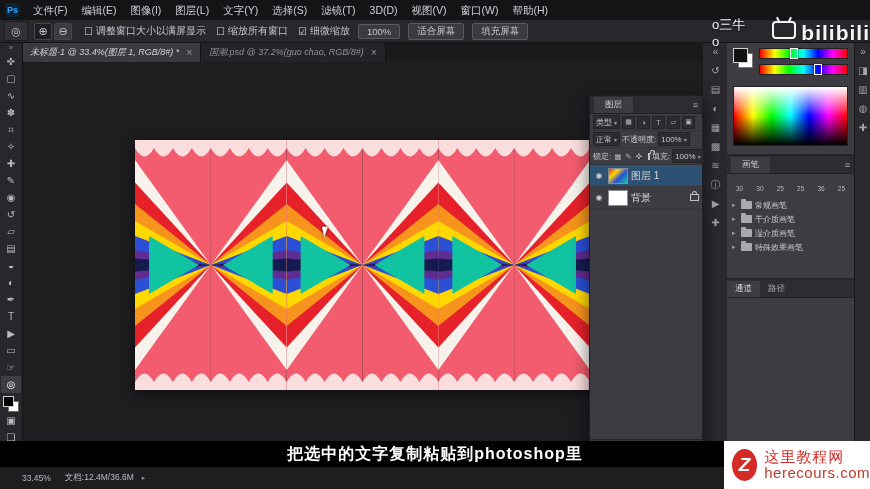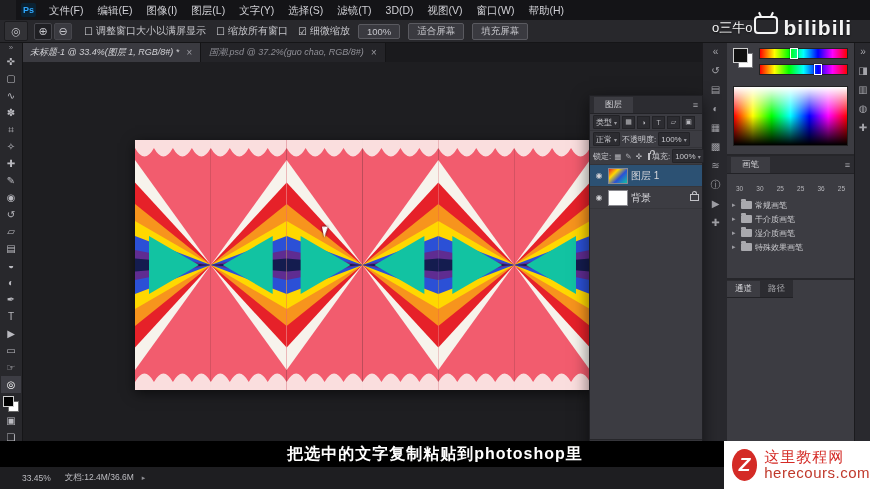--- a/index.html
+++ b/index.html
@@ -1,20 +1,20 @@
 <!DOCTYPE html>
 <html><head>
 <meta charset="utf-8">
 <style>
   html,body{margin:0;padding:0;background:#000;}
   .window{position:relative;width:870px;height:489px;background:#1e1e21;overflow:hidden;
     font-family:"Liberation Sans","DejaVu Sans",sans-serif;color:#c8c8cd;-webkit-font-smoothing:antialiased;}
   
   .menubar{position:absolute;left:0;top:0;right:0;height:20px;background:#141417;display:flex;align-items:center;
-    font-size:10.5px;color:#cfcfd4;z-index:3;border-bottom:1px solid #0c0c0e;margin-left:16px;}
+    font-size:10.5px;color:#cfcfd4;z-index:3;border-bottom:1px solid #0c0c0e;}
   .ps-logo{width:15px;height:14px;margin:0 6px 0 5px;background:#0a2233;color:#31a8ff;font-size:9px;font-weight:bold;
     display:flex;align-items:center;justify-content:center;border-radius:2px;}
   .mi{padding:0 7px;line-height:20px;cursor:default;}
   
   .optionsbar{position:absolute;left:0;top:20px;right:0;height:22px;background:#28282c;border-bottom:1px solid #151517;
     display:flex;align-items:center;font-size:10px;color:#c6c6cb;z-index:3;padding-left:4px;}
   .tool-badge{width:22px;height:18px;background:#323236;border:1px solid #1c1c1f;display:flex;align-items:center;
     justify-content:center;font-size:11px;margin-right:6px;border-radius:2px;}
   .zoombtn{width:16px;height:15px;display:flex;align-items:center;justify-content:center;font-size:11px;margin-right:2px;
     border:1px solid #46464c;border-radius:2px;background:#3a3a40;}
@@ -93,21 +93,21 @@
   .brushes-panel{height:122px;display:flex;flex-direction:column;}
   .bcontent{padding:3px 5px;flex:1;}
   .brow{display:flex;justify-content:space-between;margin-bottom:3px;}
   .bitem{width:15px;text-align:center;}
   .bdot{width:11px;height:11px;margin:0 auto;border-radius:50%;background:radial-gradient(circle,#0a0a0a 0%,#3c3c42 75%);}
   .bsize{font-size:6.5px;color:#b5b5ba;}
   .folder-row{display:flex;align-items:center;height:14px;gap:3px;font-size:8px;color:#cdcdd1;}
   .fold-arrow{font-size:7px;color:#9a9aa0;width:6px;}
   .foldericon{width:11px;height:8px;background:#a9a9ae;border-radius:1px;position:relative;}
   .foldericon:before{content:'';position:absolute;top:-2px;left:0;width:5px;height:2px;background:#a9a9ae;border-radius:1px 1px 0 0;}
-  .lower-panel{flex:1;display:flex;flex-direction:row;}
+  .lower-panel{flex:1;display:flex;flex-direction:column;}
   .ltabs{height:17px;background:#2c2c31;display:flex;align-items:flex-end;border-bottom:1px solid #222226;}
   .ltab{padding:2px 8px;font-size:8.5px;color:#a9a9ae;}
   .ltab.on{background:#3c3c42;color:#d4d4d8;}
   .lbody{flex:1;}
   
   .statusbar{position:absolute;left:0;right:0;top:467px;height:22px;background:#1e1e21;display:flex;align-items:center;
     font-size:8.5px;color:#bdbdc2;z-index:4;}
   .statusbar .z{margin-left:22px;}
   .statusbar .d{margin-left:14px;}
   .statusbar .a{margin-left:8px;color:#8d8d93;font-size:7px;}
@@ -115,21 +115,21 @@
   .subtitle{position:absolute;left:0;right:0;top:441px;height:26px;background:#000;display:flex;align-items:center;
     justify-content:center;z-index:5;}
   .subtitle span{color:#fff;font-size:16px;font-weight:bold;letter-spacing:1px;}
   .sitebadge{position:absolute;left:724px;top:441px;width:146px;height:48px;background:#fff;z-index:6;display:flex;
     align-items:center;padding-left:8px;box-sizing:border-box;gap:7px;}
   .sb-circle{width:32px;height:32px;border-radius:50%;background:#d42b26;color:#fff;display:flex;align-items:center;
     justify-content:center;font-size:19px;font-weight:bold;font-style:italic;}
   .sb-text{display:flex;flex-direction:column;line-height:1.1;}
   .sb-name{color:#d42b26;font-size:15px;font-weight:normal;letter-spacing:1px;}
   .sb-domain{color:#c0392b;font-size:15px;letter-spacing:.5px;}
-  .watermark{position:absolute;left:712px;top:16px;z-index:7;display:flex;align-items:center;gap:2px;
+  .watermark{position:absolute;left:712px;top:16px;z-index:7;display:flex;align-items:center;gap:20px;
     color:#fff;text-shadow:0 1px 2px rgba(0,0,0,.6);opacity:.95;}
   .wm-user{font-size:13px;}
   .wm-brand{font-size:21px;font-weight:bold;letter-spacing:1px;display:flex;align-items:flex-start;gap:5px;}
   .tvicon{position:relative;width:20px;height:14px;border:2px solid #fff;border-radius:4px;display:inline-block;}
   .tvicon:before{content:'';position:absolute;top:-6px;left:3px;width:2px;height:5px;background:#fff;transform:rotate(-25deg);}
   .tvicon:after{content:'';position:absolute;top:-6px;right:3px;width:2px;height:5px;background:#fff;transform:rotate(25deg);}
 </style>
 </head>
 <body>
 

